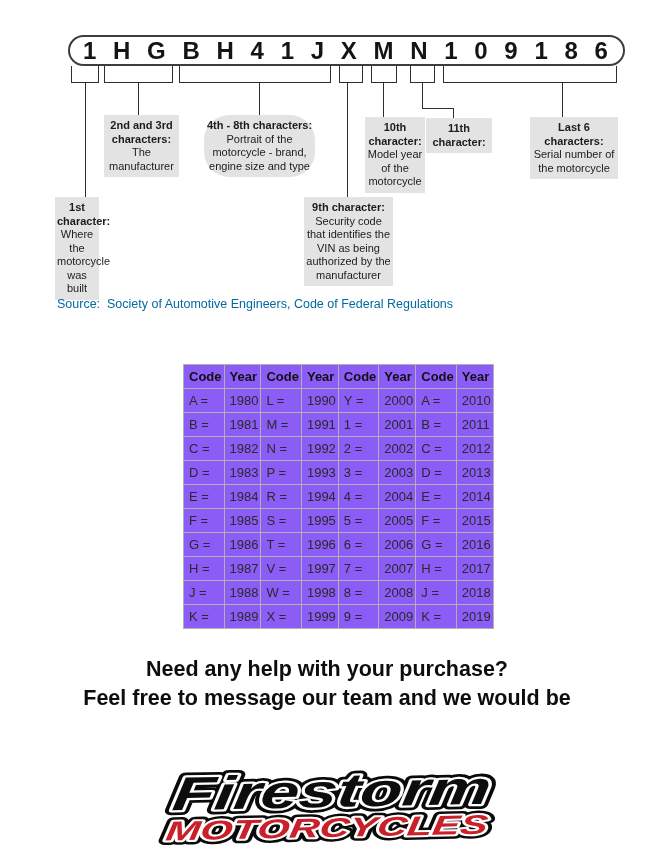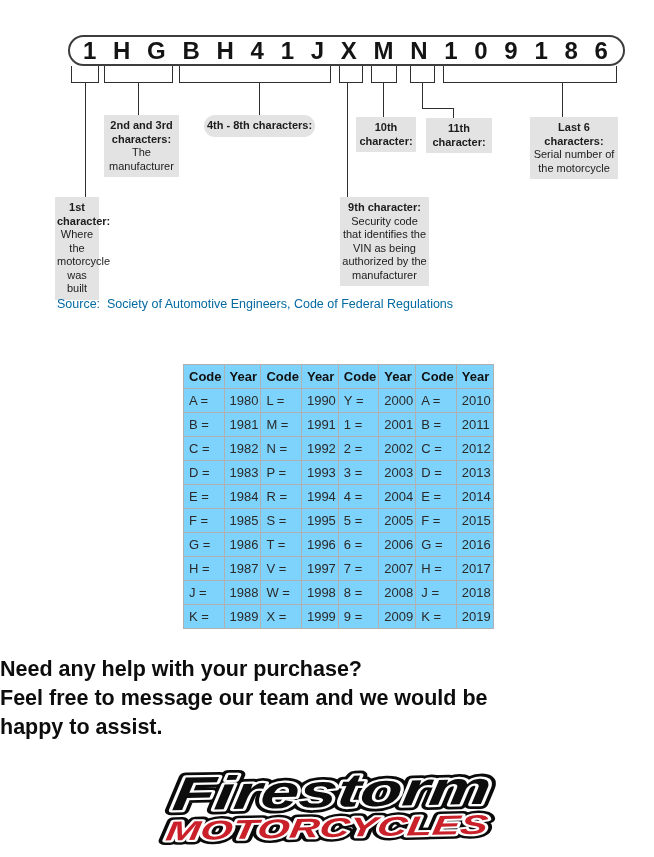--- a/index.html
+++ b/index.html
@@ -64,40 +64,41 @@
     white-space: pre;
   }
 
   
   table.year-codes {
     position: absolute;
     left: 183px; top: 364px;
     border-collapse: collapse;
     font-size: 13px;
     color: #2a2a2a;
-    background: #7dd3fc;
+    background: #8b5cf6;
   }
   table.year-codes th, table.year-codes td {
     border: 1px solid #b0b0b0;
     padding: 4px 2px 4px 5px;
     text-align: left;
     line-height: 15px;
     white-space: nowrap;
   }
   table.year-codes th { font-weight: bold; color: #111111; }
   col.c-code1 { width: 36px; } col.c-year1 { width: 32px; }
   col.c-code2 { width: 36px; } col.c-year2 { width: 33px; }
   col.c-code3 { width: 37px; } col.c-year3 { width: 33px; }
   col.c-code4 { width: 37px; } col.c-year4 { width: 34px; }
 
   
   .help-message {
     position: absolute;
     left: 0; top: 655px;
     width: 654px;
+    text-align: center;
     font-weight: bold;
     font-size: 21.5px;
     line-height: 29px;
     color: #0d0d0d;
   }
 
   
   .logo-wrap {
     position: absolute;
     left: 152px; top: 760px;
@@ -162,29 +163,31 @@
     <div class="co-desc">Where the motorcycle was built</div>
   </div>
 
   <div class="callout" style="left:104px; top:115px; width:75px;">
     <div class="co-title">2nd and 3rd characters:</div>
     <div class="co-desc">The manufacturer</div>
   </div>
 
   <div class="callout" style="left:204px; top:115px; width:111px;border-radius:25px;">
     <div class="co-title">4th - 8th characters:</div>
-  </div>
-
-  <div class="callout" style="left:304px; top:197px; width:89px;margin-left:36px;">
+    <div class="co-desc">Portrait of the motorcycle - brand, engine size and type</div>
+  </div>
+
+  <div class="callout" style="left:304px; top:197px; width:89px;">
     <div class="co-title">9th character:</div>
     <div class="co-desc">Security code that identifies the VIN as being authorized by the manufacturer</div>
   </div>
 
-  <div class="callout" style="left:356px; top:117px; width:60px;">
+  <div class="callout" style="left:365px; top:117px; width:60px;">
     <div class="co-title">10th character:</div>
+    <div class="co-desc">Model year of the motorcycle</div>
   </div>
 
   <div class="callout" style="left:426px; top:118px; width:66px;">
     <div class="co-title">11th character:</div>
   </div>
 
   <div class="callout" style="left:530px; top:117px; width:88px;">
     <div class="co-title">Last 6 characters:</div>
     <div class="co-desc">Serial number of the motorcycle</div>
   </div>
@@ -314,21 +317,20 @@
         <td>2009</td>
         <td>K =</td>
         <td>2019</td>
       </tr>
     </tbody>
   </table>
 
   <div class="help-message">
     <div>Need any help with your purchase?</div>
     <div>Feel free to message our team and we would be</div>
-    <div>happy to assist.</div>
   </div>
 
   <div class="logo-wrap">
     <svg width="356" height="92" viewBox="0 0 356 92">
       <g transform="translate(178,46) rotate(-1.2) skewX(-9) translate(-178,-46)">
 
         <text class="logo-text lg-outer" x="178" y="47" font-size="47" text-anchor="middle" textLength="318" lengthAdjust="spacingAndGlyphs" stroke-width="10">Firestorm</text>
         <text class="logo-text lg-outer" x="178" y="77" font-size="27" text-anchor="middle" textLength="322" lengthAdjust="spacingAndGlyphs" stroke-width="9">MOTORCYCLES</text>
 
         <text class="logo-text lg-inner" x="178" y="47" font-size="47" text-anchor="middle" textLength="318" lengthAdjust="spacingAndGlyphs" stroke-width="4.5">Firestorm</text>

